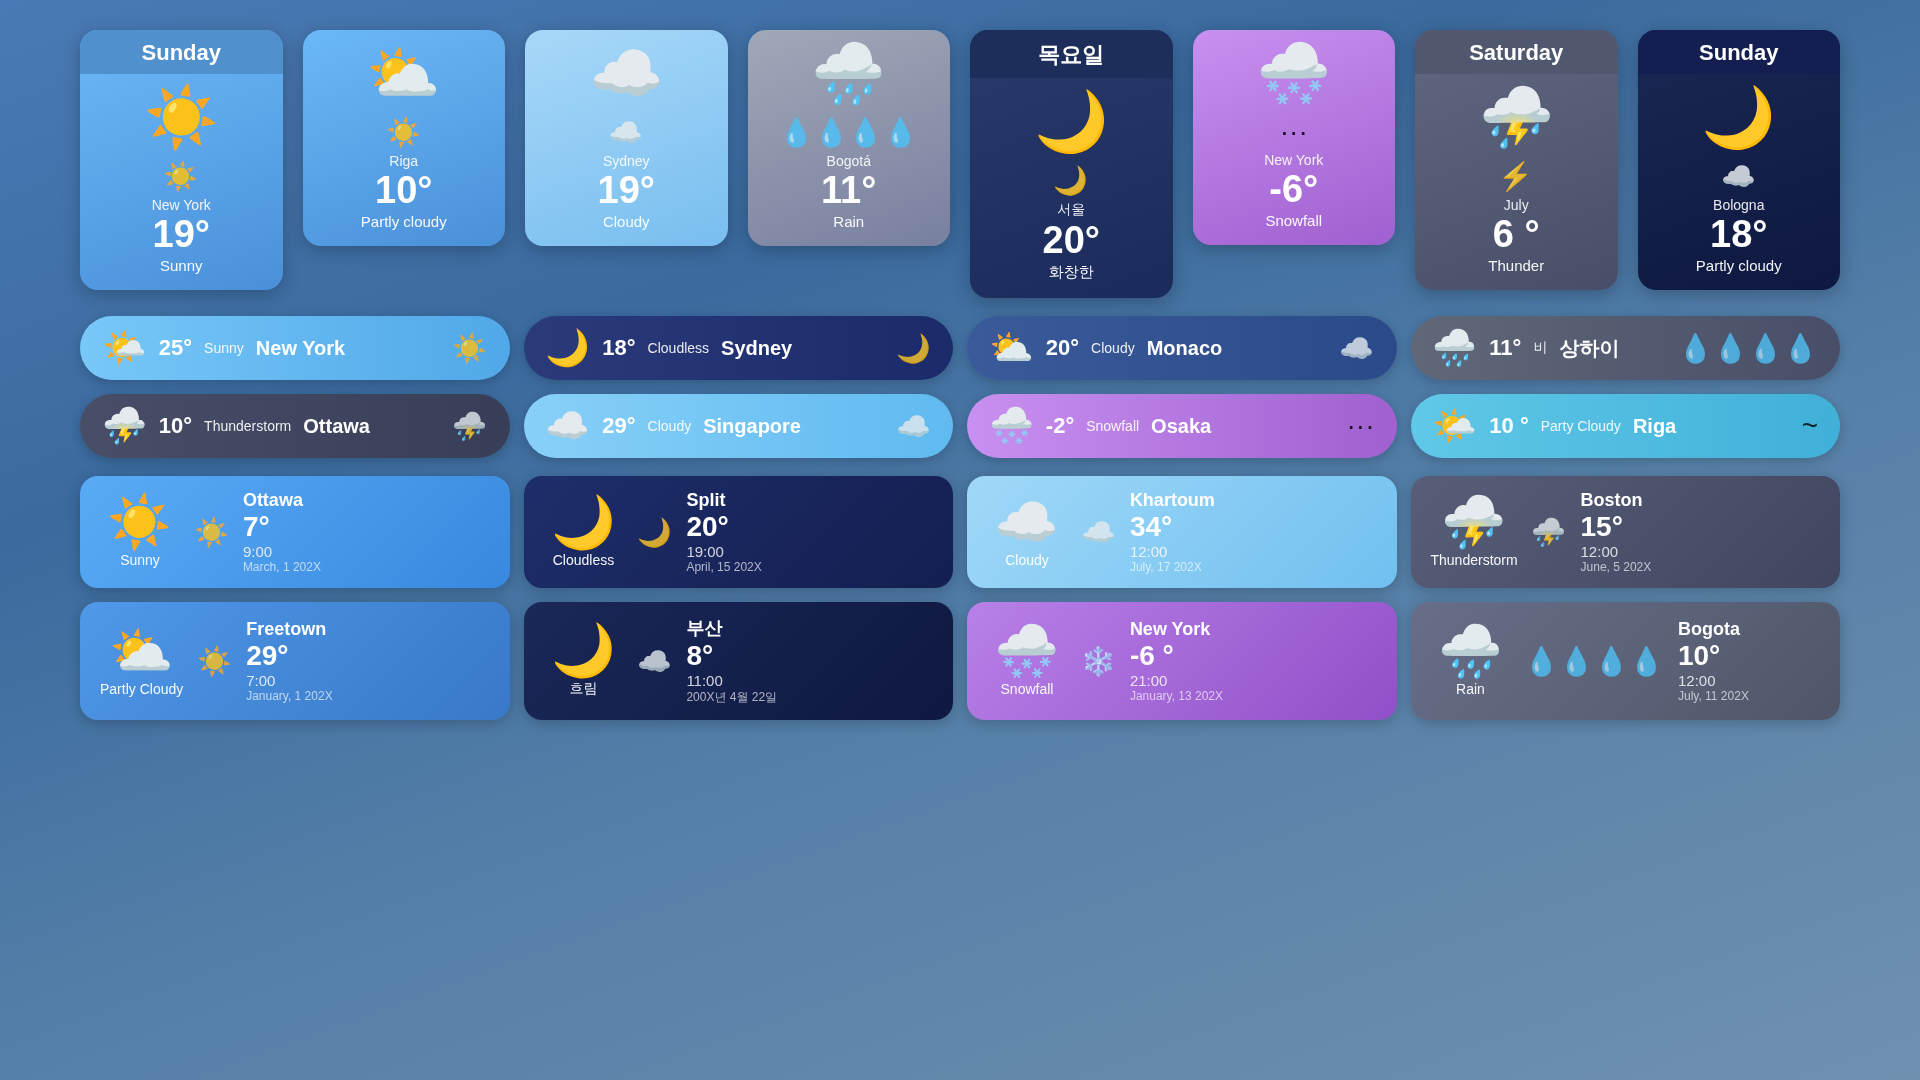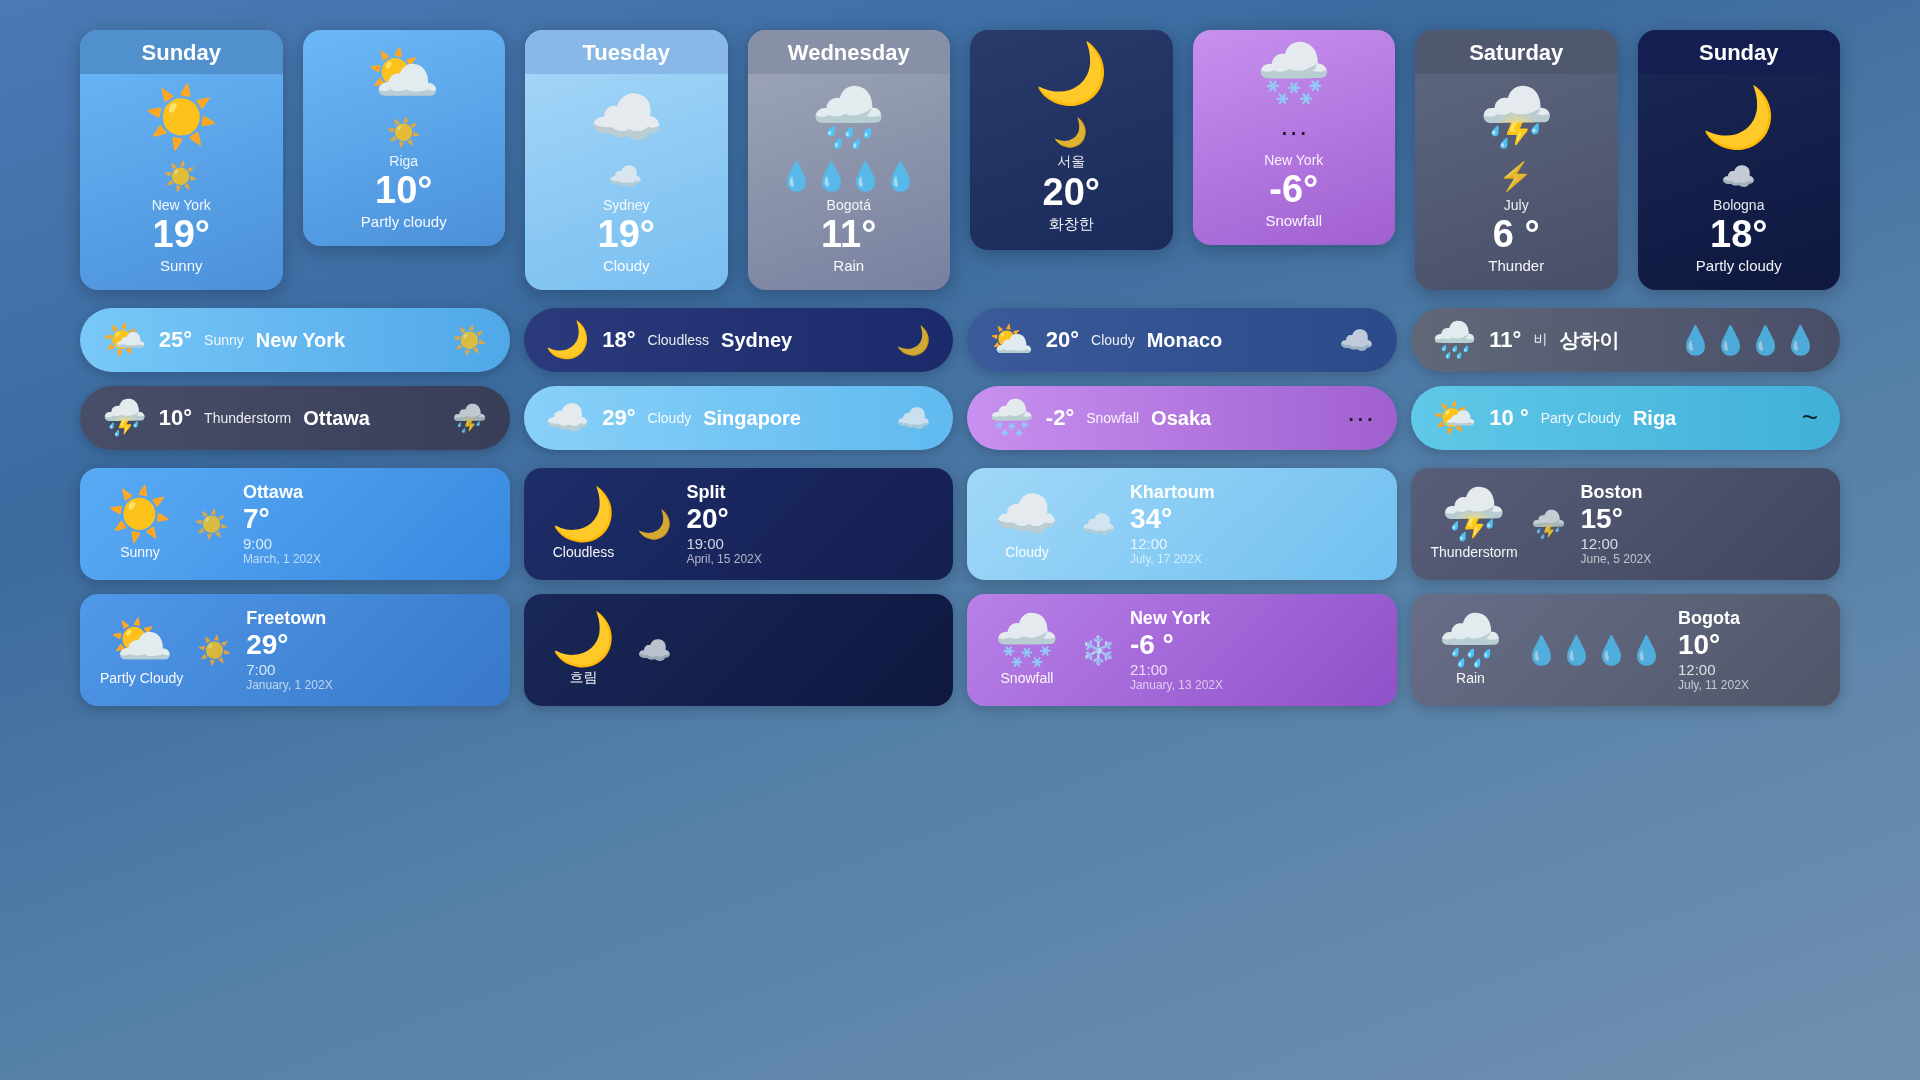--- a/index.html
+++ b/index.html
@@ -218,36 +218,35 @@
     <div class="vcard-condition">Sunny</div>
   </div>
     <div class="vcard vc-blue">
     <div class="vcard-icon">⛅</div>
     <div class="vcard-icon-small">☀️</div>
     <div class="vcard-city">Riga</div>
     <div class="vcard-temp">10°</div>
     <div class="vcard-condition">Partly cloudy</div>
   </div>
     <div class="vcard vc-lightblue">
-    <div class="vcard-header">Tuesday</div>
     <div class="vcard-icon">☁️</div>
     <div class="vcard-icon-small">☁️</div>
     <div class="vcard-city">Sydney</div>
     <div class="vcard-temp">19°</div>
     <div class="vcard-condition">Cloudy</div>
   </div>
     <div class="vcard vc-gray">
-    <div class="vcard-header">Wednesday</div>
     <div class="vcard-icon">🌧️</div>
     <div class="vcard-icon-small">💧💧💧💧</div>
     <div class="vcard-city">Bogotá</div>
     <div class="vcard-temp">11°</div>
     <div class="vcard-condition">Rain</div>
   </div>
     <div class="vcard vc-navy">
+    <div class="vcard-header">목요일</div>
     <div class="vcard-icon">🌙</div>
     <div class="vcard-icon-small">🌙</div>
     <div class="vcard-city">서울</div>
     <div class="vcard-temp">20°</div>
     <div class="vcard-condition">화창한</div>
   </div>
     <div class="vcard vc-purple">
     <div class="vcard-icon">🌨️</div>
     <div class="vcard-icon-small">···</div>
     <div class="vcard-city">New York</div>
@@ -414,20 +413,26 @@
     </div>
   </div>
     <div class="wcard wc-darknavy2">
     <div class="wcard-icon-area">
       <div class="wcard-big-icon">🌙</div>
       <div class="wcard-condition-text">흐림</div>
     </div>
     <div class="wcard-icon-area2">
       <div class="wcard-small-icon">☁️</div>
     </div>
+    <div class="wcard-info">
+      <div class="wcard-city">부산</div>
+      <div class="wcard-temp">8°</div>
+      <div class="wcard-time">11:00</div>
+      <div class="wcard-date">200X년 4월 22일</div>
+    </div>
   </div>
     <div class="wcard wc-purple">
     <div class="wcard-icon-area">
       <div class="wcard-big-icon">🌨️</div>
       <div class="wcard-condition-text">Snowfall</div>
     </div>
     <div class="wcard-icon-area2">
       <div class="wcard-small-icon">❄️</div>
     </div>
     <div class="wcard-info">

